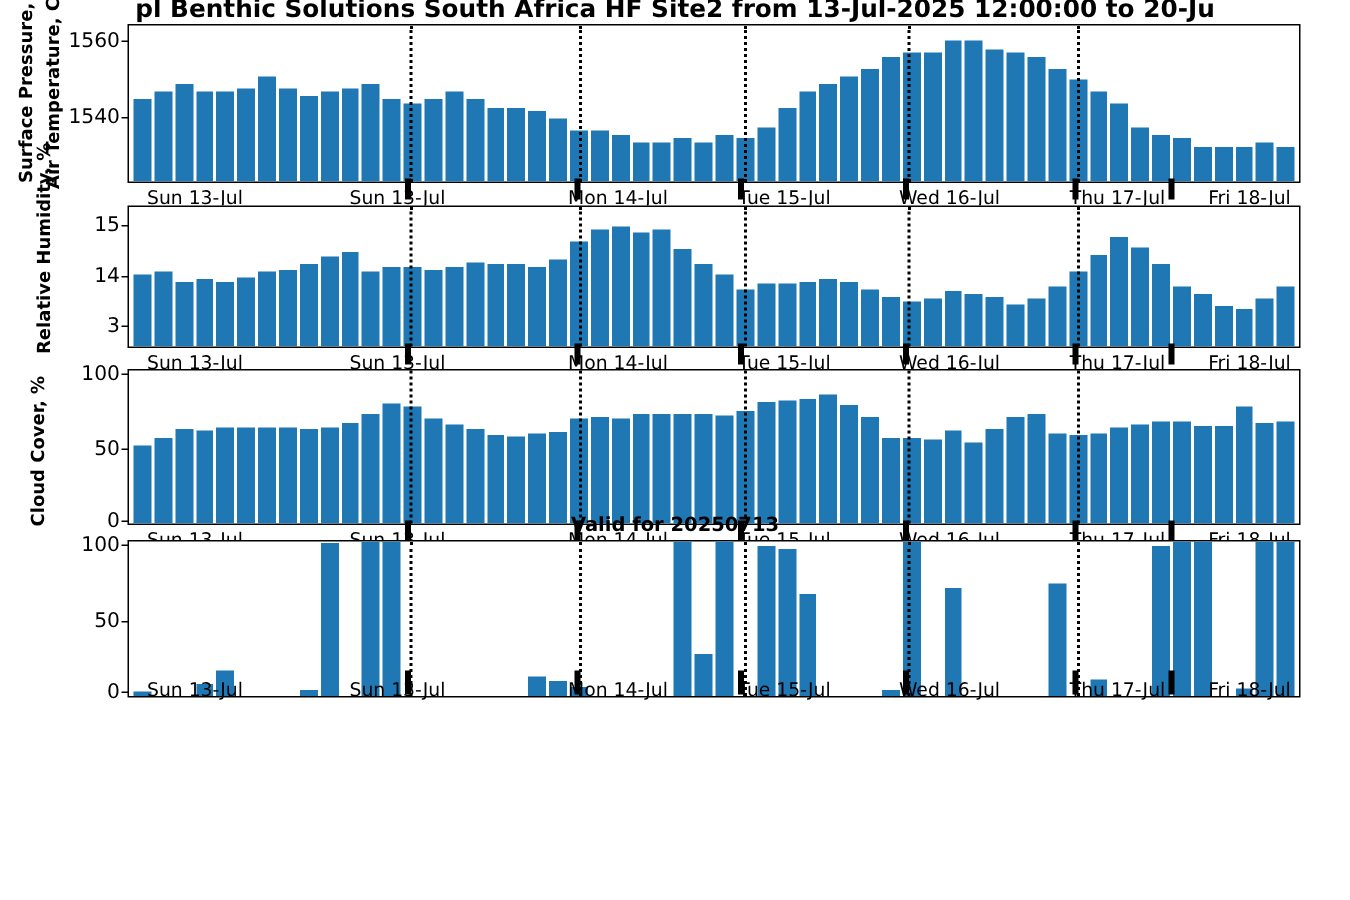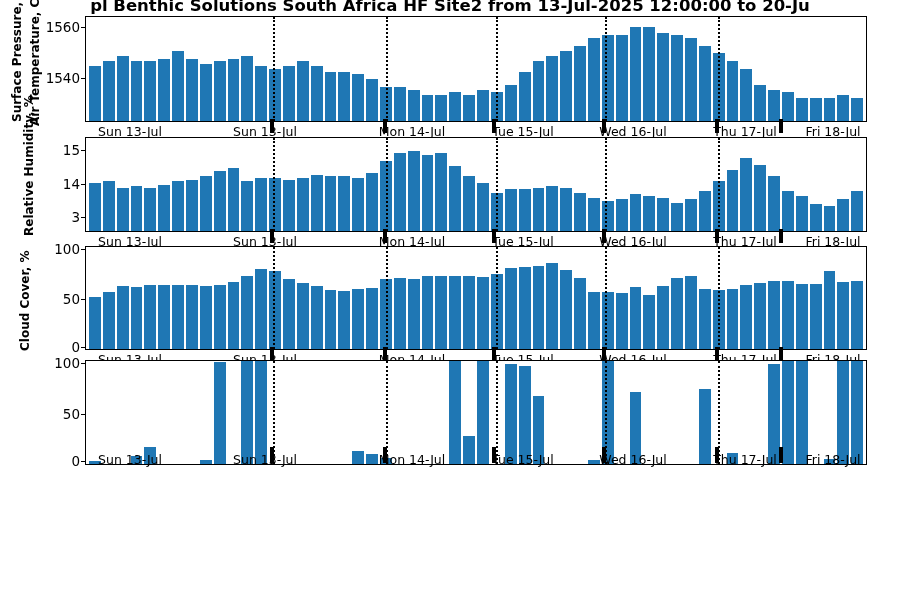--- a/index.html
+++ b/index.html
@@ -379,20 +379,21 @@
       <span class="daylabel" style="left: 660px;">Thu 17-Jul</span>
       <span class="daylabel" style="left: 748px;">Fri 18-Jul</span>
     </div>
   <div class="vsolid" style="left:270px;top:347px;height:14px;"></div>
   <div class="vsolid" style="left:383px;top:347px;height:14px;"></div>
   <div class="vsolid" style="left:492px;top:347px;height:14px;"></div>
   <div class="vsolid" style="left:602px;top:347px;height:14px;"></div>
   <div class="vsolid" style="left:715px;top:347px;height:14px;"></div>
   <div class="vsolid" style="left:779px;top:347px;height:14px;"></div>
 
+  <div class="validfor" style="top:343px;">Valid for 20250713</div>
 
   <div class="panel" id="panel4" style="left:85px;top:360px;width:782px;height:105px;">
     <div class="plotarea">
         <div class="bars" id="bars4">
           <div class="bar" style="height: 3%; background: rgb(31, 119, 180);"></div>
           <div class="bar" style="height: 0%; background: rgb(31, 119, 180);"></div>
           <div class="bar" style="height: 0%; background: rgb(31, 119, 180);"></div>
           <div class="bar" style="height: 8%; background: rgb(31, 119, 180);"></div>
           <div class="bar" style="height: 17%; background: rgb(31, 119, 180);"></div>
           <div class="bar" style="height: 0%; background: rgb(31, 119, 180);"></div>

